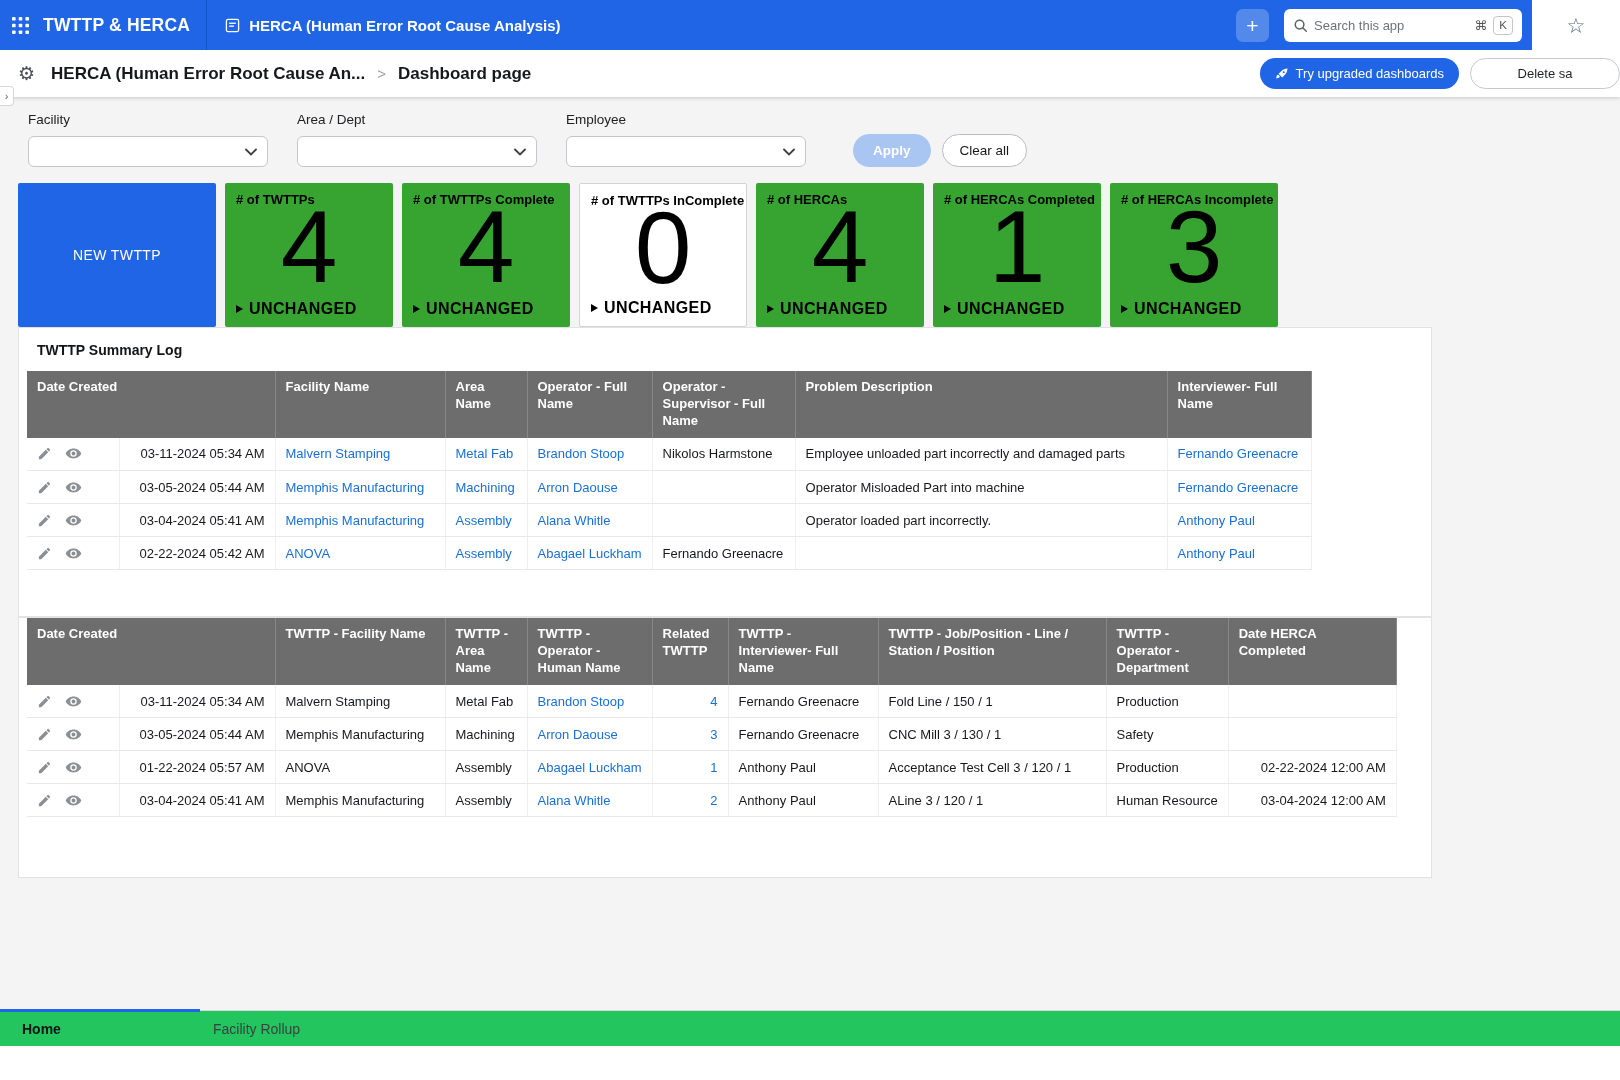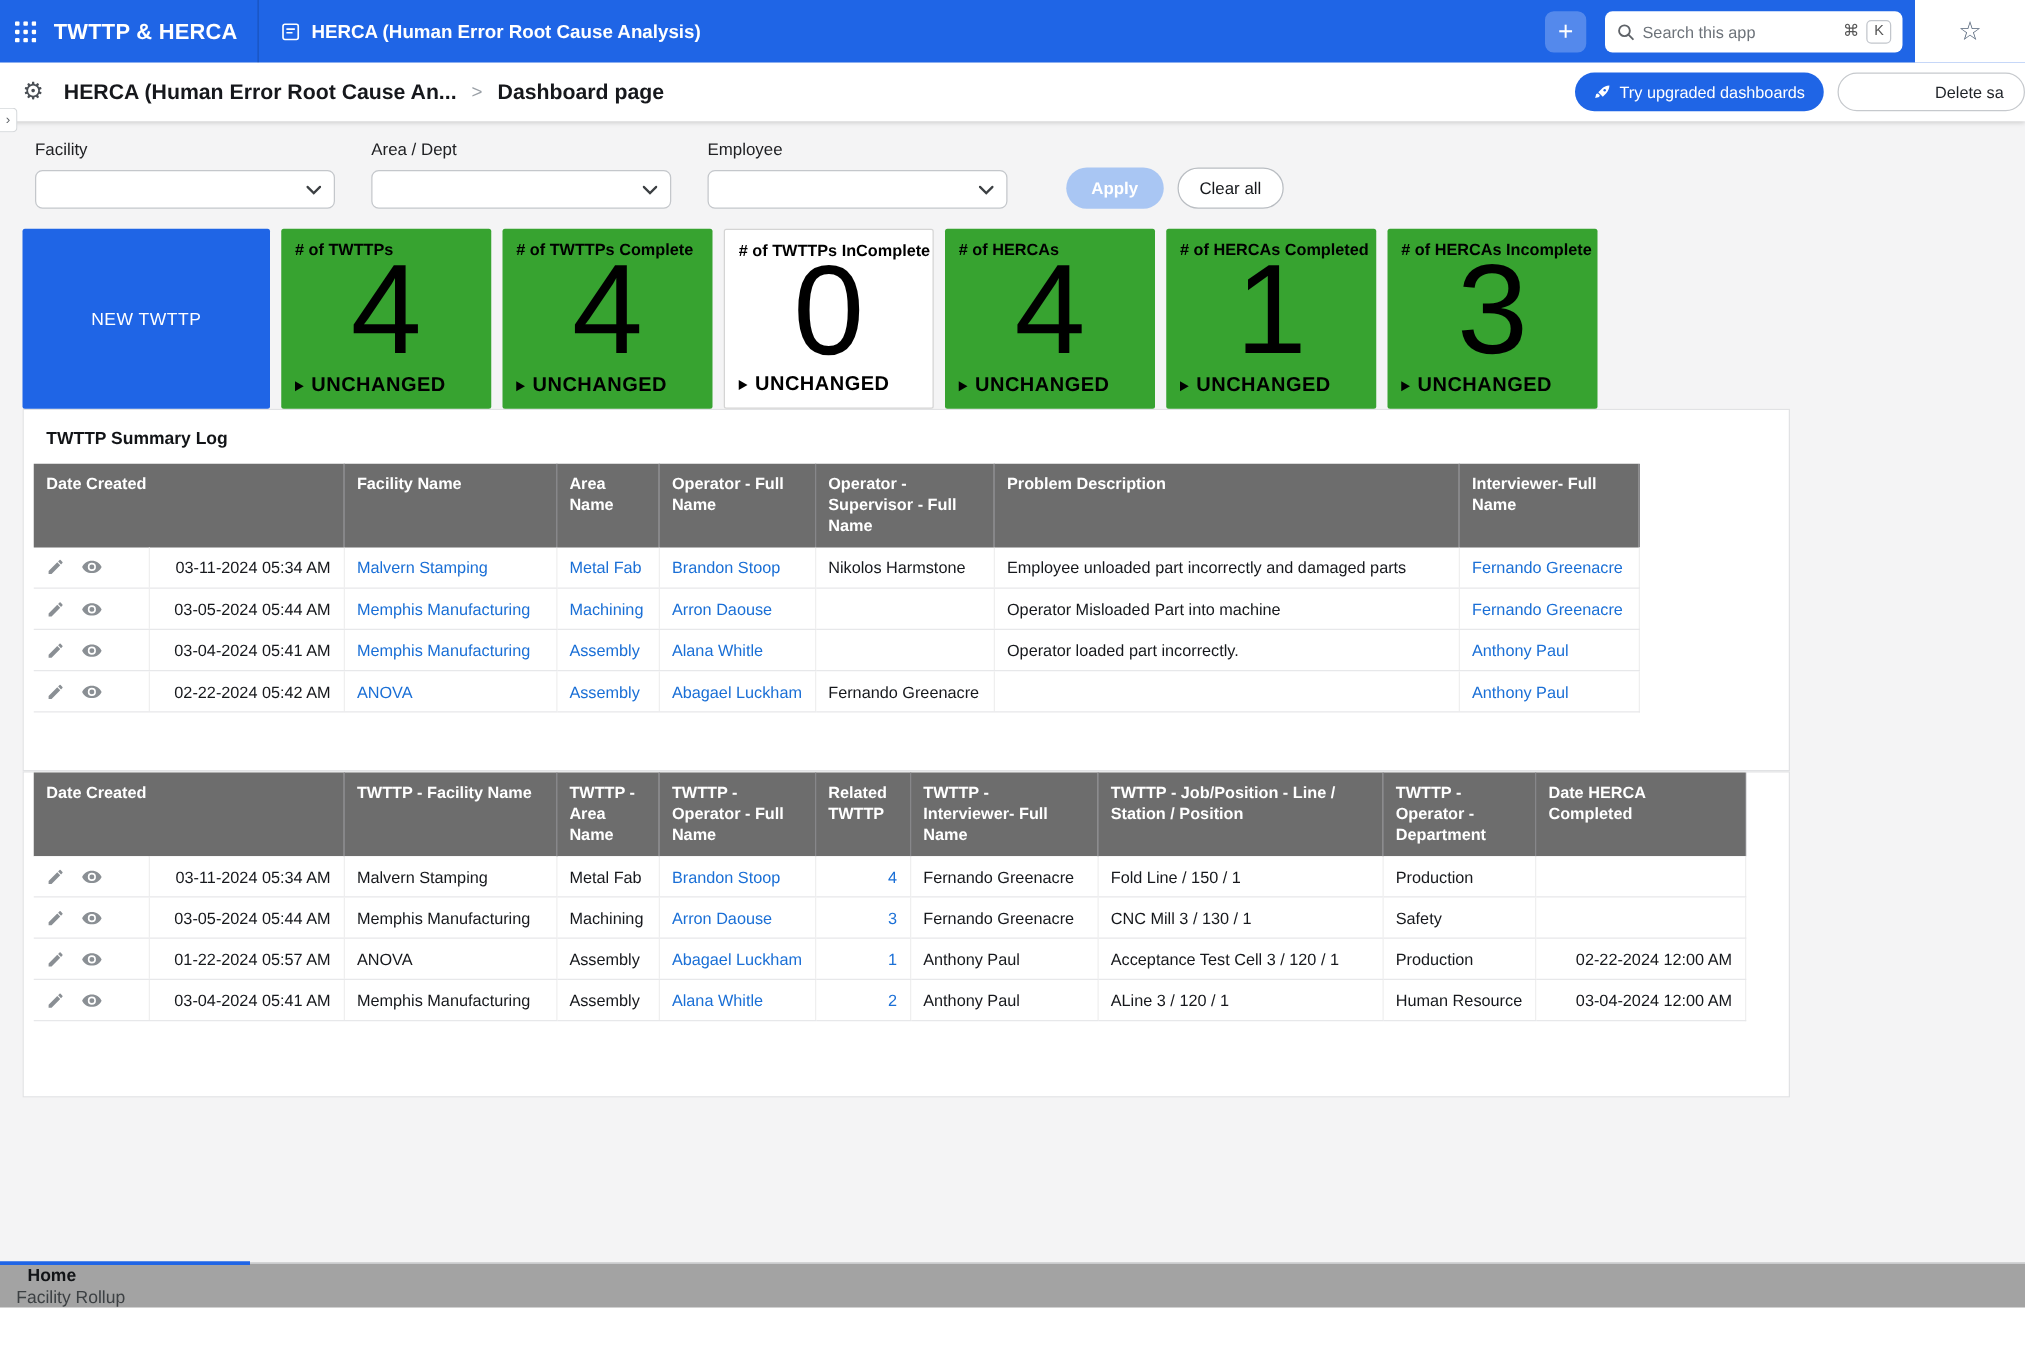--- a/index.html
+++ b/index.html
@@ -22,21 +22,21 @@
   .star-corner { width:88px; height:50px; background:#fff; display:flex; align-items:center; justify-content:center; }
   .star-glyph { font-size:21px; color:#55657a; cursor:pointer; line-height:1; }
 
   
   .crumb-bar { position:absolute; top:50px; left:0; width:1620px; height:47px; background:#fff; display:flex; align-items:center; padding-left:18px; box-shadow:0 1px 4px rgba(0,0,0,.18); overflow:hidden; z-index:4; }
   .gear-glyph { font-size:19px; color:#4a4f55; margin-right:16px; cursor:pointer; line-height:1; }
   .crumb-app { font-size:17px; font-weight:700; color:#16181c; cursor:pointer; white-space:nowrap; }
   .crumb-sep { color:#9aa0a6; margin:0 12px; font-size:15px; }
   .crumb-page { font-size:17px; font-weight:700; color:#16181c; white-space:nowrap; }
   .try-btn { height:31px; border:none; border-radius:16px; background:var(--accent,#1f65e6); color:#fff; font-size:13px; display:flex; align-items:center; gap:7px; padding:0 15px; cursor:pointer; font-family:inherit; flex:0 0 auto; }
-  .delete-btn { height:31px; border:1px solid #c6c9cd; border-radius:16px; background:#fff; color:#1f2328; font-size:13px; padding:0 16px; margin-left:11px; width:150px; text-align:right; flex:0 0 auto; cursor:pointer; font-family:inherit; white-space:nowrap; }
+  .delete-btn { height:31px; border:1px solid #c6c9cd; border-radius:16px; background:#fff; color:#1f2328; font-size:13px; padding:0 16px; margin-left:11px; width:150px; text-align:center; flex:0 0 auto; cursor:pointer; font-family:inherit; white-space:nowrap; }
   .collapse-tab { position:absolute; top:86px; left:0; width:14px; height:20px; background:#fff; border:1px solid #d5d8db; border-left:none; border-radius:0 4px 4px 0; display:flex; align-items:center; justify-content:center; font-size:11px; color:#5f6368; cursor:pointer; z-index:6; }
 
   
   .content { position:absolute; top:97px; left:0; width:1620px; height:913px; background:#f4f4f5; padding:15px 18px 0; overflow:hidden; }
   .board { width:1414px; }
 
   .filters { display:flex; align-items:flex-end; padding-left:10px; }
   .filter-group { margin-right:29px; }
   .filter-label { font-size:13.5px; color:#202124; margin-bottom:9px; }
   .select { width:240px; height:31px; background:#fff; border:1px solid #c4c7cb; border-radius:6px; display:flex; align-items:center; justify-content:flex-end; padding:0 10px; cursor:pointer; }
@@ -66,21 +66,21 @@
   .grid td:first-child { border-left:none; }
   .grid tr td:last-child { border-right:1px solid #efefef; }
   .al-r { text-align:right; }
   .cell-link { color:var(--link,#1a6fd6); text-decoration:none; cursor:pointer; }
   .icons-cell { color:#8a8f94; }
   .row-icon { display:inline-flex; margin-right:13px; cursor:pointer; vertical-align:middle; }
   .spacer-a { height:46px; }
   .spacer-b { height:60px; }
 
   
-  .footer-tabs { position:absolute; top:1010px; left:0; width:1620px; height:36px; background:#a3a3a3; border-top:1px solid #d7d9db; display:flex; z-index:3;flex-direction:column; }
+  .footer-tabs { position:absolute; top:1010px; left:0; width:1620px; height:36px; background:#22c55e; border-top:1px solid #d7d9db; display:flex; align-items:center; z-index:3; }
   .footer-tabs::before { content:""; position:absolute; top:-2px; left:0; width:200px; height:3px; background:var(--accent,#1f65e6); }
   .tab { font-size:14px; color:#3c4043; cursor:pointer; height:100%; display:flex; align-items:center; }
   .tab-home { width:200px; padding-left:22px; font-weight:700; color:#121417; }
   .tab-fr { padding-left:13px; }
 </style>
 </head>
 <body>
 
 <div class="topbar">
   <span class="apps-grid">
@@ -356,21 +356,21 @@
               <col style="width: 150px;">
               <col style="width: 228px;">
               <col style="width: 120px;">
               <col style="width: 168px;">
             </colgroup>
             <thead>
               <tr>
                 <th colspan="2" class="al-r">Date Created</th>
                 <th>TWTTP - Facility Name</th>
                 <th>TWTTP - Area Name</th>
-                <th>TWTTP - Operator - Full Name</th>
+                <th>TWTTP - Operator - Human Name</th>
                 <th class="al-r">Related TWTTP</th>
                 <th>TWTTP - Interviewer- Full Name</th>
                 <th>TWTTP - Job/Position - Line / Station / Position</th>
                 <th>TWTTP - Operator - Department</th>
                 <th class="al-r">Date HERCA Completed</th>
               </tr>
             </thead>
             <tbody>
               <tr>
                 <td class="icons-cell"><span class="row-icon">

